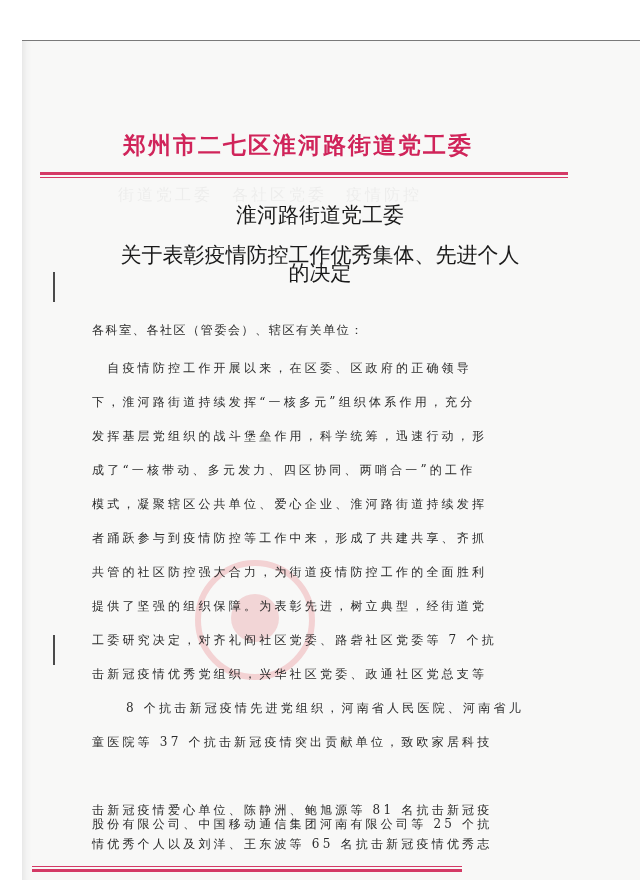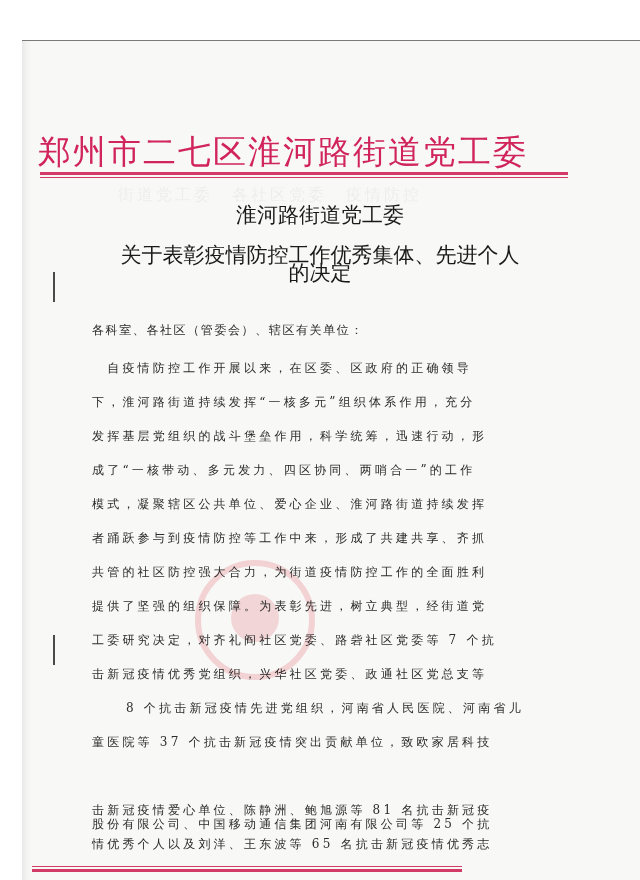--- a/index.html
+++ b/index.html
@@ -10,22 +10,23 @@
       position: relative;
     }
     .page {
       position: absolute; left: 22px; top: 40px; width: 618px; height: 840px;
       background: #f8f8f7;
       border-top: 1px solid #7a7a7a;
       box-shadow: inset 8px 0 10px -8px #d8d8d8;
     }
     .header-title {
       position: absolute; left: 38px; top: 130px; width: 520px;
-      font-family: "DejaVu Serif", serif; font-weight: normal;
-      font-size: 33px; letter-spacing: 2px;
+      text-align: center;
+      font-family: "DejaVu Serif", serif; font-weight: bold;
+      font-size: 23px; letter-spacing: 2px;
       color: #d0245a;
     }
     .red-rule {
       position: absolute; left: 40px; width: 528px;
     }
     .red-rule .thick { height: 3px; background: #d43a66; }
     .red-rule .thin { height: 1px; background: #d43a66; margin-top: 2px; }
     .rule-top { top: 172px; }
     .rule-bottom { top: 828px; left: 92px; width: 372px; }
     .rule-bottom .thin { margin-top: 0; margin-bottom: 2px; }

